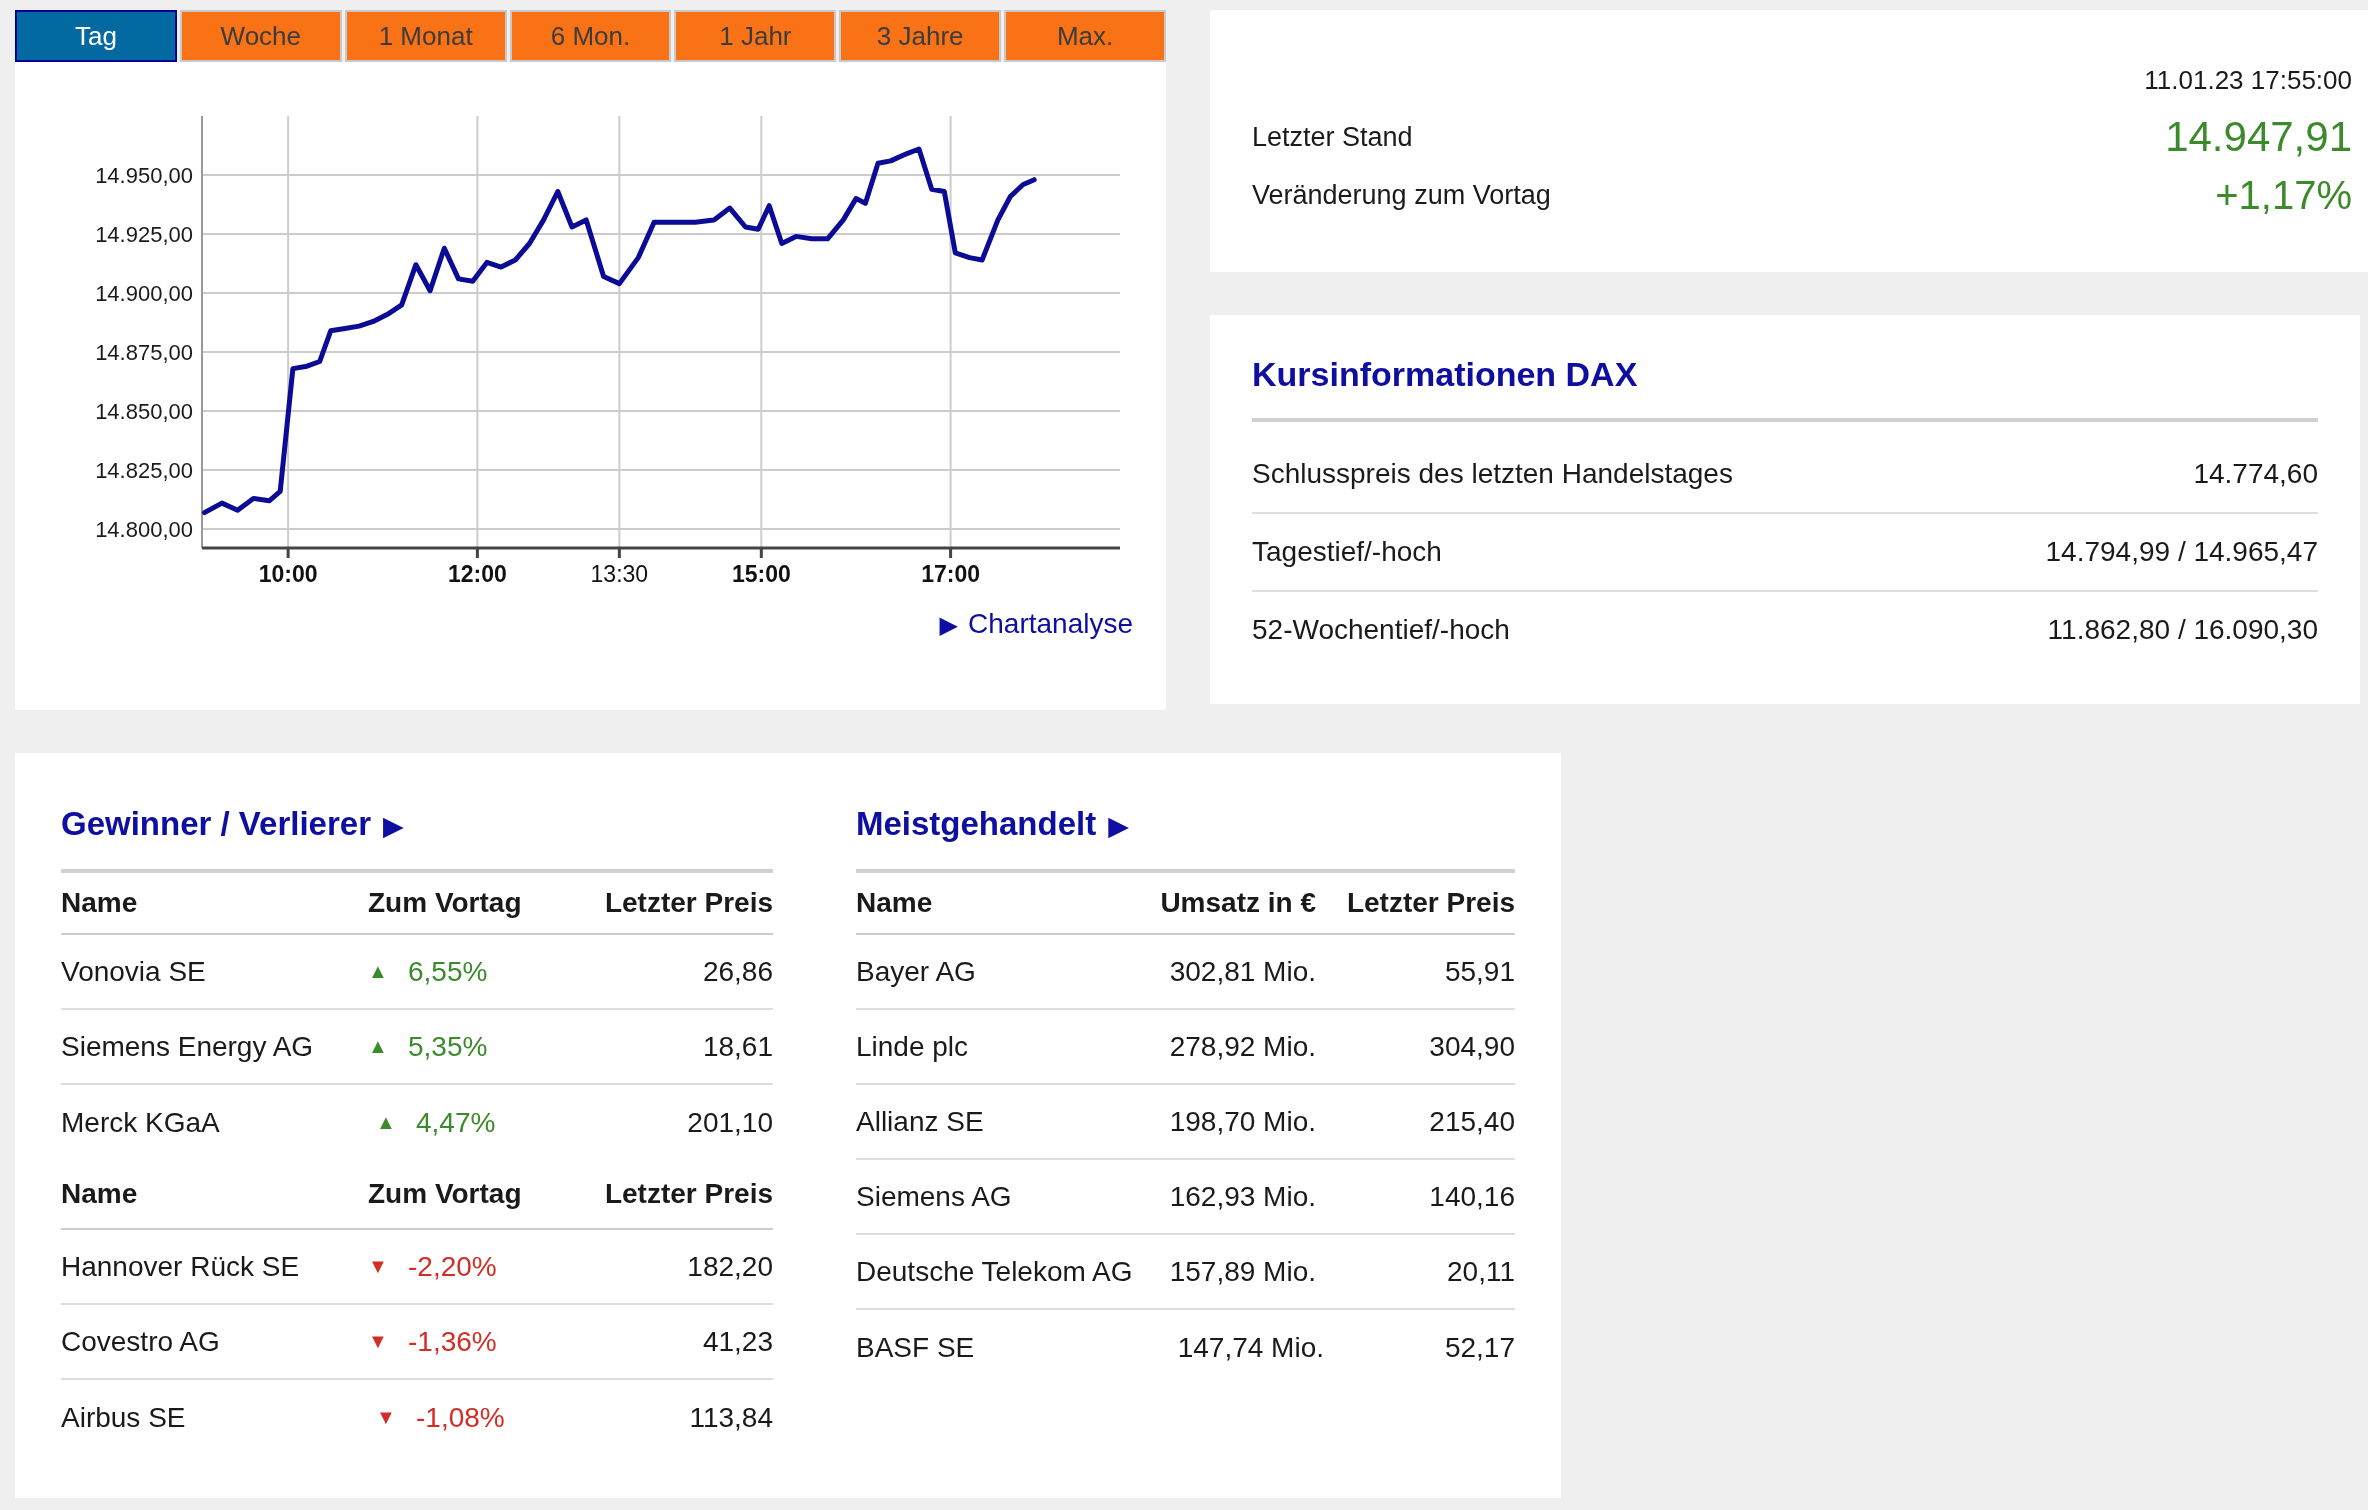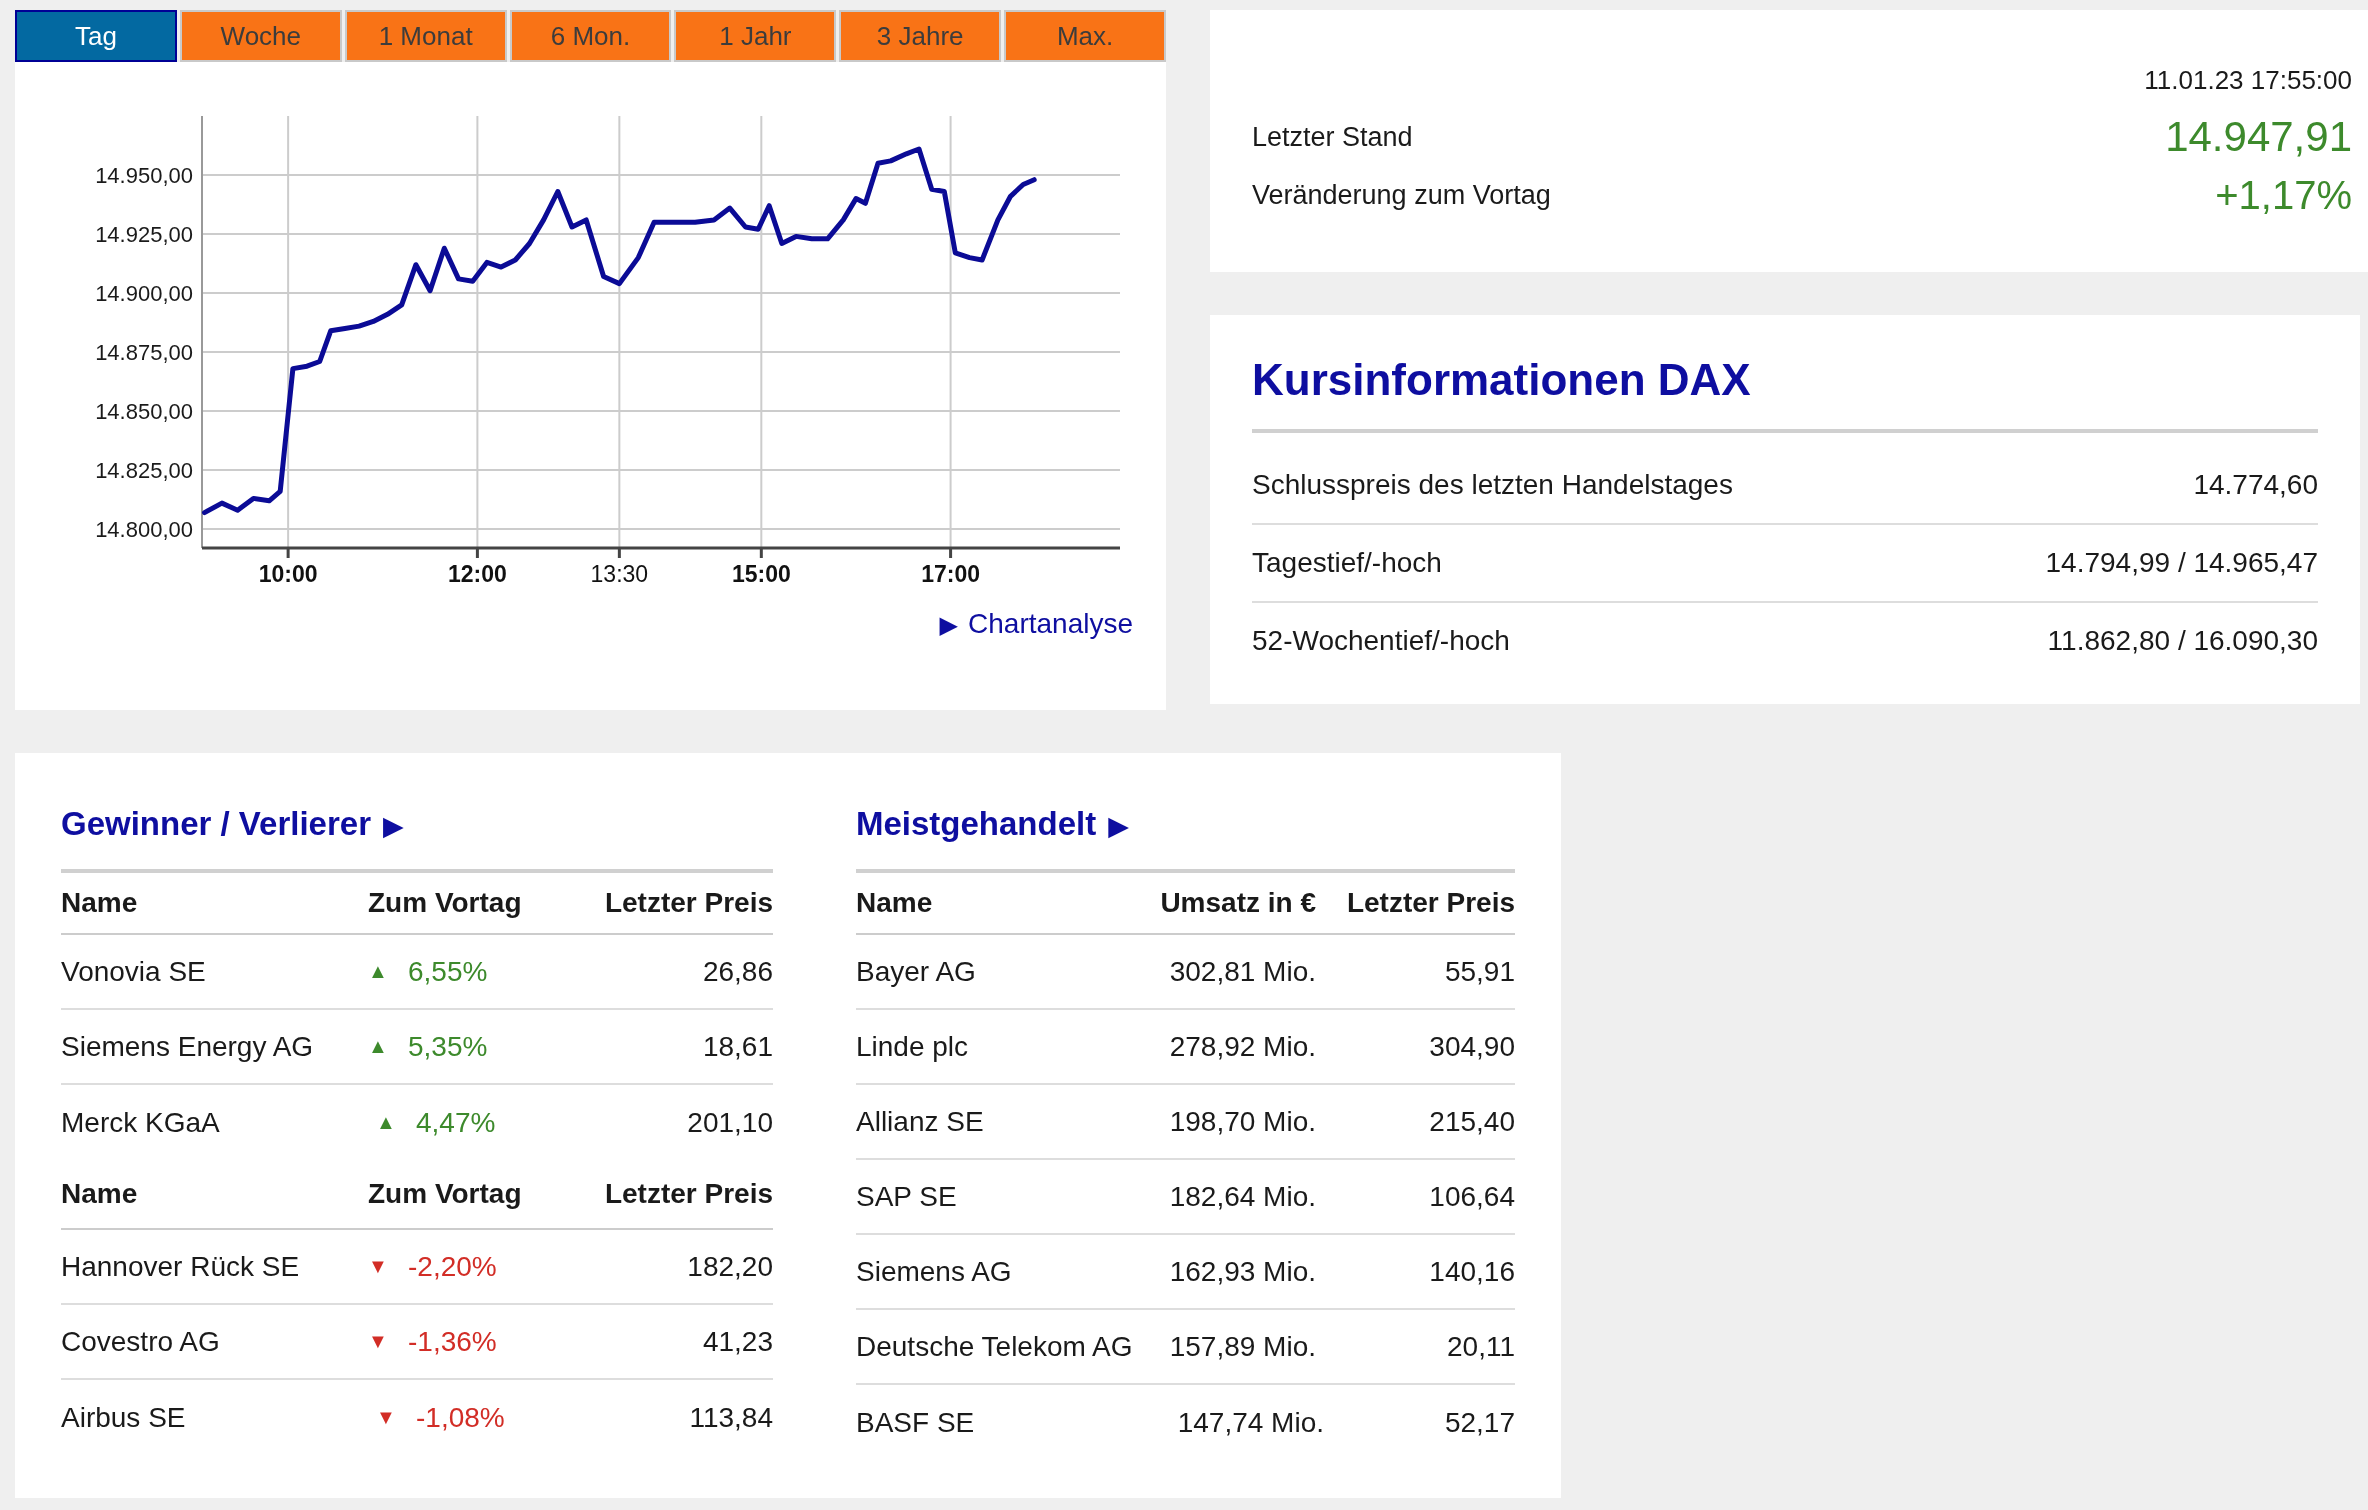--- a/index.html
+++ b/index.html
@@ -33,21 +33,21 @@
   .quote-panel{left:1210px;top:10px;width:1184px;height:262px;padding:56px 42px 0 42px;}
   .timestamp{text-align:right;font-size:26px;line-height:28px;color:#1a1a1a;}
   .qrow{display:flex;justify-content:space-between;align-items:center;height:58px;}
   .qrow.first{margin-top:14px;}
   .qlabel{font-size:27px;}
   .qvalue{font-size:42px;color:#3d8a2c;}
   .qvalue.pct{font-size:40px;}
 
   
   .info-panel{left:1210px;top:315px;width:1150px;height:389px;padding:40px 42px 0 42px;}
-  .p-title{font-size:44px;font-weight:bold;color:#0e0ea0;}
+  .p-title{font-size:34px;font-weight:bold;color:#0e0ea0;}
   .p-rule{height:4px;background:#d0d0d0;margin-top:24px;}
   .info-rows{margin-top:14px;}
   .info-row{display:flex;justify-content:space-between;align-items:center;height:76px;font-size:28px;text-align:center;}
   .info-row + .info-row{border-top:2px solid #dddddd;}
 
   
   .table-panel{top:753px;height:745px;padding:52px 46px 0 46px;}
   .gewinner-panel{left:15px;width:804px;}
   .meist-panel{left:810px;width:751px;}
   .t-title{font-size:33px;font-weight:bold;color:#0e0ea0;cursor:pointer;}
@@ -233,25 +233,20 @@
         <span class="c-name">Linde plc</span>
         <span class="c-umsatz">278,92 Mio.</span>
         <span class="c-price">304,90</span>
       </div>
       <div class="trow">
         <span class="c-name">Allianz SE</span>
         <span class="c-umsatz">198,70 Mio.</span>
         <span class="c-price">215,40</span>
       </div>
       <div class="trow">
-        <span class="c-name">SAP SE</span>
-        <span class="c-umsatz">182,64 Mio.</span>
-        <span class="c-price">106,64</span>
-      </div>
-      <div class="trow">
         <span class="c-name">Siemens AG</span>
         <span class="c-umsatz">162,93 Mio.</span>
         <span class="c-price">140,16</span>
       </div>
       <div class="trow">
         <span class="c-name">Deutsche Telekom AG</span>
         <span class="c-umsatz">157,89 Mio.</span>
         <span class="c-price">20,11</span>
       </div>
       <div class="trow nob">

